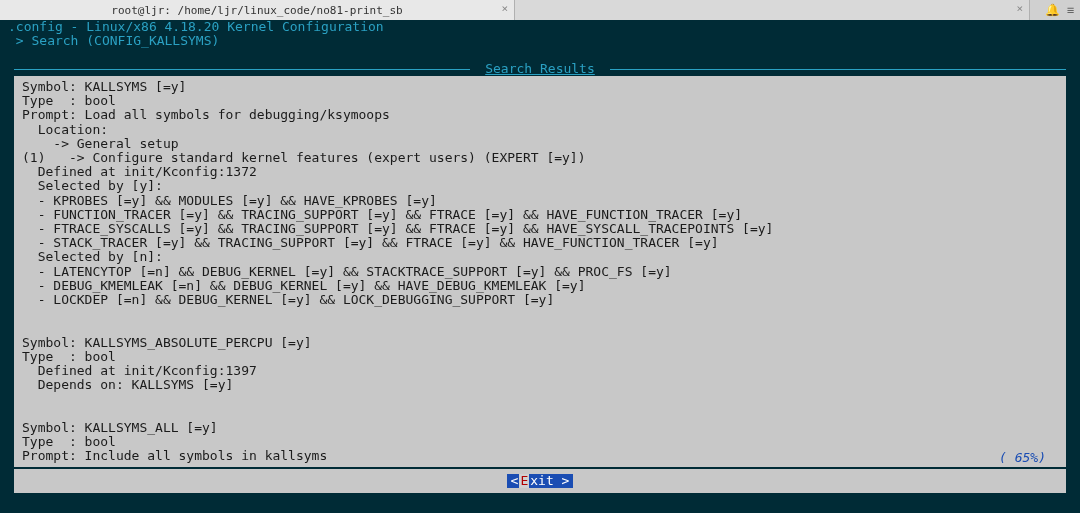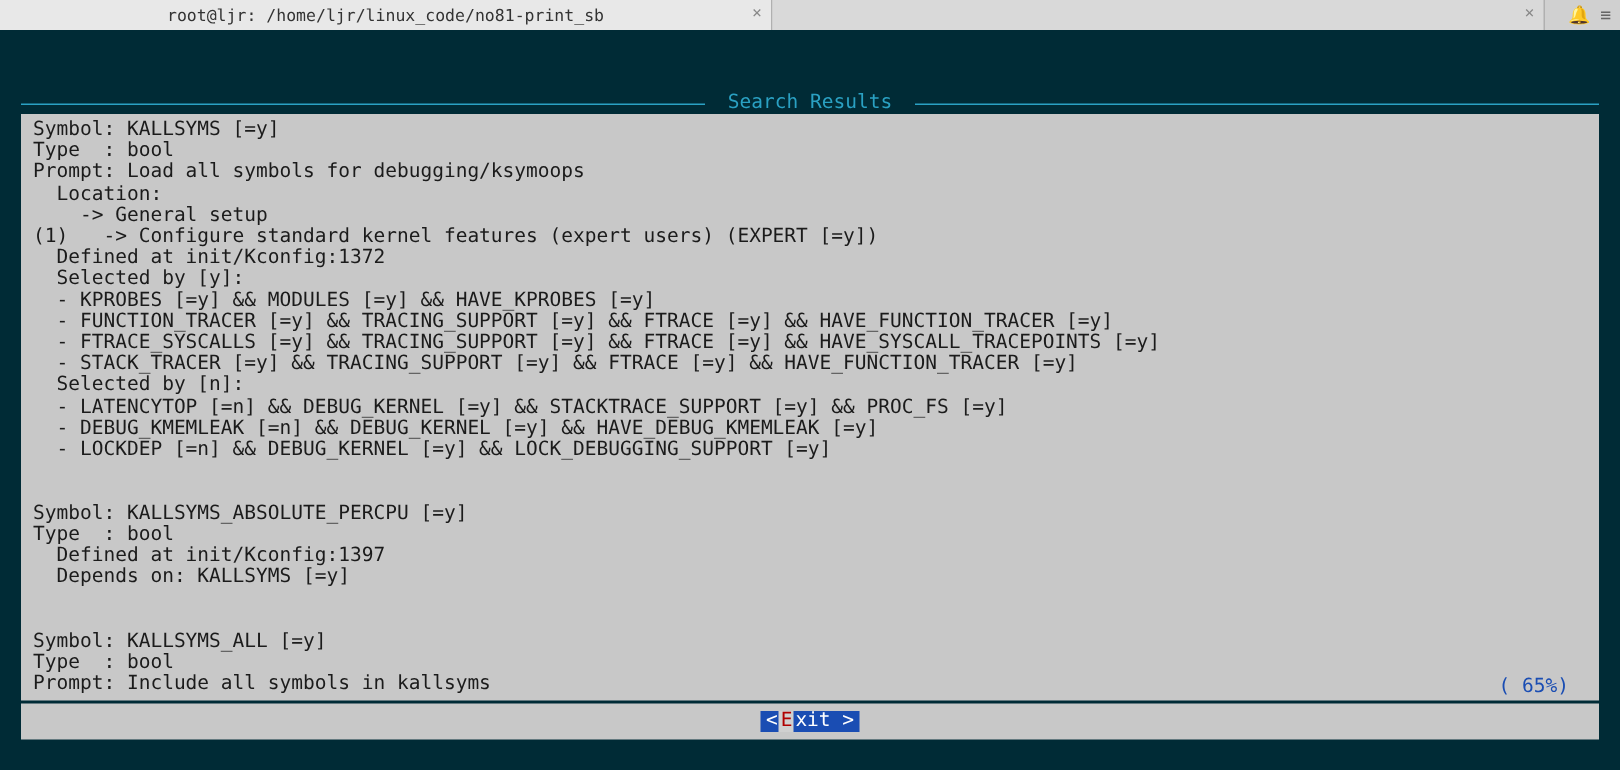--- a/index.html
+++ b/index.html
@@ -74,20 +74,21 @@
     left: 0;
     right: 0;
     height: 14px;
     text-align: center;
     color: #2aa1c3;
     background: linear-gradient(to right,
       #002b36 0, #002b36 45%,
       transparent 45%, transparent 55%,
       #002b36 55%, #002b36 100%);
     z-index: 2;
+    text-decoration: underline;
   }
   .results-title::before, .results-title::after {
     content: "";
     position: absolute;
     top: 7px;
     height: 1px;
     background: #2aa1c3;
   }
   .results-title::before { left: 0; right: calc(50% + 70px); }
   .results-title::after  { right: 0; left: calc(50% + 70px); }
@@ -128,40 +129,43 @@
     color: #b00000;
     padding: 0 1px;
     margin: 0 1px;
   }
   .pct {
     position: absolute;
     right: 20px;
     bottom: 28px;
     color: #1a4db3;
     font-size: 13px;
+    font-style: italic;
   }
 </style>
 </head>
 <body>
 
 <div class="tabbar">
   <div class="tab active">
     <span>root@ljr: /home/ljr/linux_code/no81-print_sb</span>
     <span class="close">×</span>
   </div>
   <div class="tab">
     <span class="close">×</span>
   </div>
   <div class="tray">
     <span>🔔</span>
     <span>≡</span>
   </div>
 </div>
 
 <div class="term">
+  <div class="line cyan">.config - Linux/x86 4.18.20 Kernel Configuration</div>
+  <div class="line cyan"> &gt; Search (CONFIG_KALLSYMS) </div>
 
   <div class="results-wrap">
     <div class="results-title">
       <span>Search Results</span>
     </div>
 
     <div class="panel" id="results-panel"><div class="row">Symbol: KALLSYMS [=y]</div><div class="row">Type  : bool</div><div class="row">Prompt: Load all symbols for debugging/ksymoops</div><div class="row">  Location:</div><div class="row">    -&gt; General setup</div><div class="row">(1)   -&gt; Configure standard kernel features (expert users) (EXPERT [=y])</div><div class="row">  Defined at init/Kconfig:1372</div><div class="row">  Selected by [y]:</div><div class="row">  - KPROBES [=y] &amp;&amp; MODULES [=y] &amp;&amp; HAVE_KPROBES [=y]</div><div class="row">  - FUNCTION_TRACER [=y] &amp;&amp; TRACING_SUPPORT [=y] &amp;&amp; FTRACE [=y] &amp;&amp; HAVE_FUNCTION_TRACER [=y]</div><div class="row">  - FTRACE_SYSCALLS [=y] &amp;&amp; TRACING_SUPPORT [=y] &amp;&amp; FTRACE [=y] &amp;&amp; HAVE_SYSCALL_TRACEPOINTS [=y]</div><div class="row">  - STACK_TRACER [=y] &amp;&amp; TRACING_SUPPORT [=y] &amp;&amp; FTRACE [=y] &amp;&amp; HAVE_FUNCTION_TRACER [=y]</div><div class="row">  Selected by [n]:</div><div class="row">  - LATENCYTOP [=n] &amp;&amp; DEBUG_KERNEL [=y] &amp;&amp; STACKTRACE_SUPPORT [=y] &amp;&amp; PROC_FS [=y]</div><div class="row">  - DEBUG_KMEMLEAK [=n] &amp;&amp; DEBUG_KERNEL [=y] &amp;&amp; HAVE_DEBUG_KMEMLEAK [=y]</div><div class="row">  - LOCKDEP [=n] &amp;&amp; DEBUG_KERNEL [=y] &amp;&amp; LOCK_DEBUGGING_SUPPORT [=y]</div><div class="row">&nbsp;</div><div class="row">&nbsp;</div><div class="row">Symbol: KALLSYMS_ABSOLUTE_PERCPU [=y]</div><div class="row">Type  : bool</div><div class="row">  Defined at init/Kconfig:1397</div><div class="row">  Depends on: KALLSYMS [=y]</div><div class="row">&nbsp;</div><div class="row">&nbsp;</div><div class="row">Symbol: KALLSYMS_ALL [=y]</div><div class="row">Type  : bool</div><div class="row">Prompt: Include all symbols in kallsyms</div></div>
 
     <div class="pct">(  65%)</div>
 

